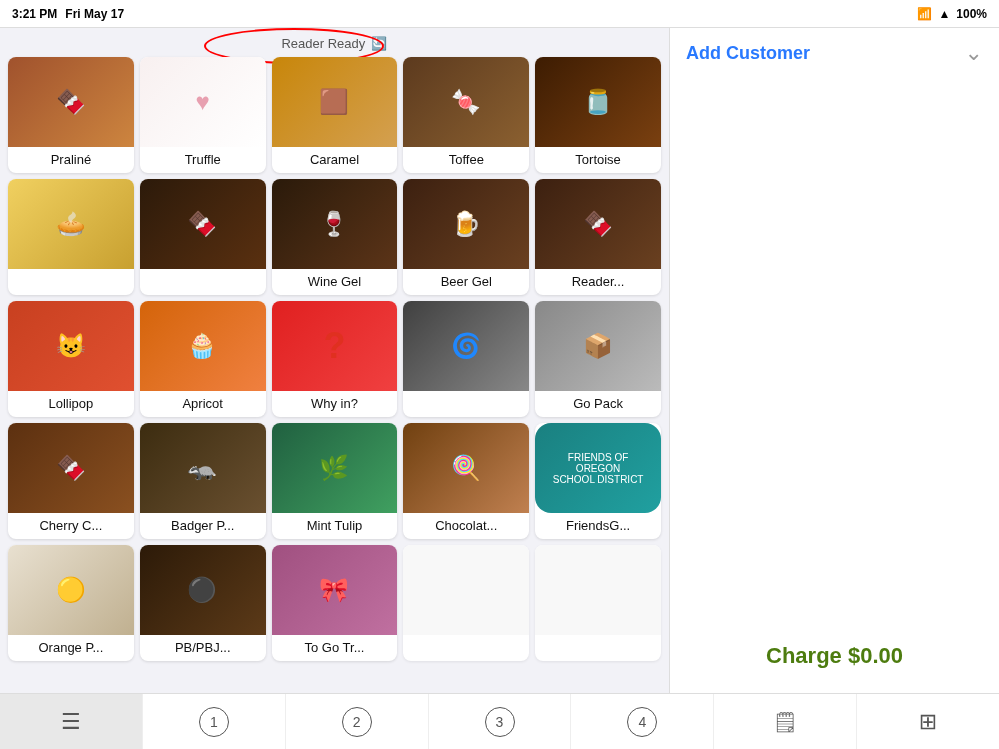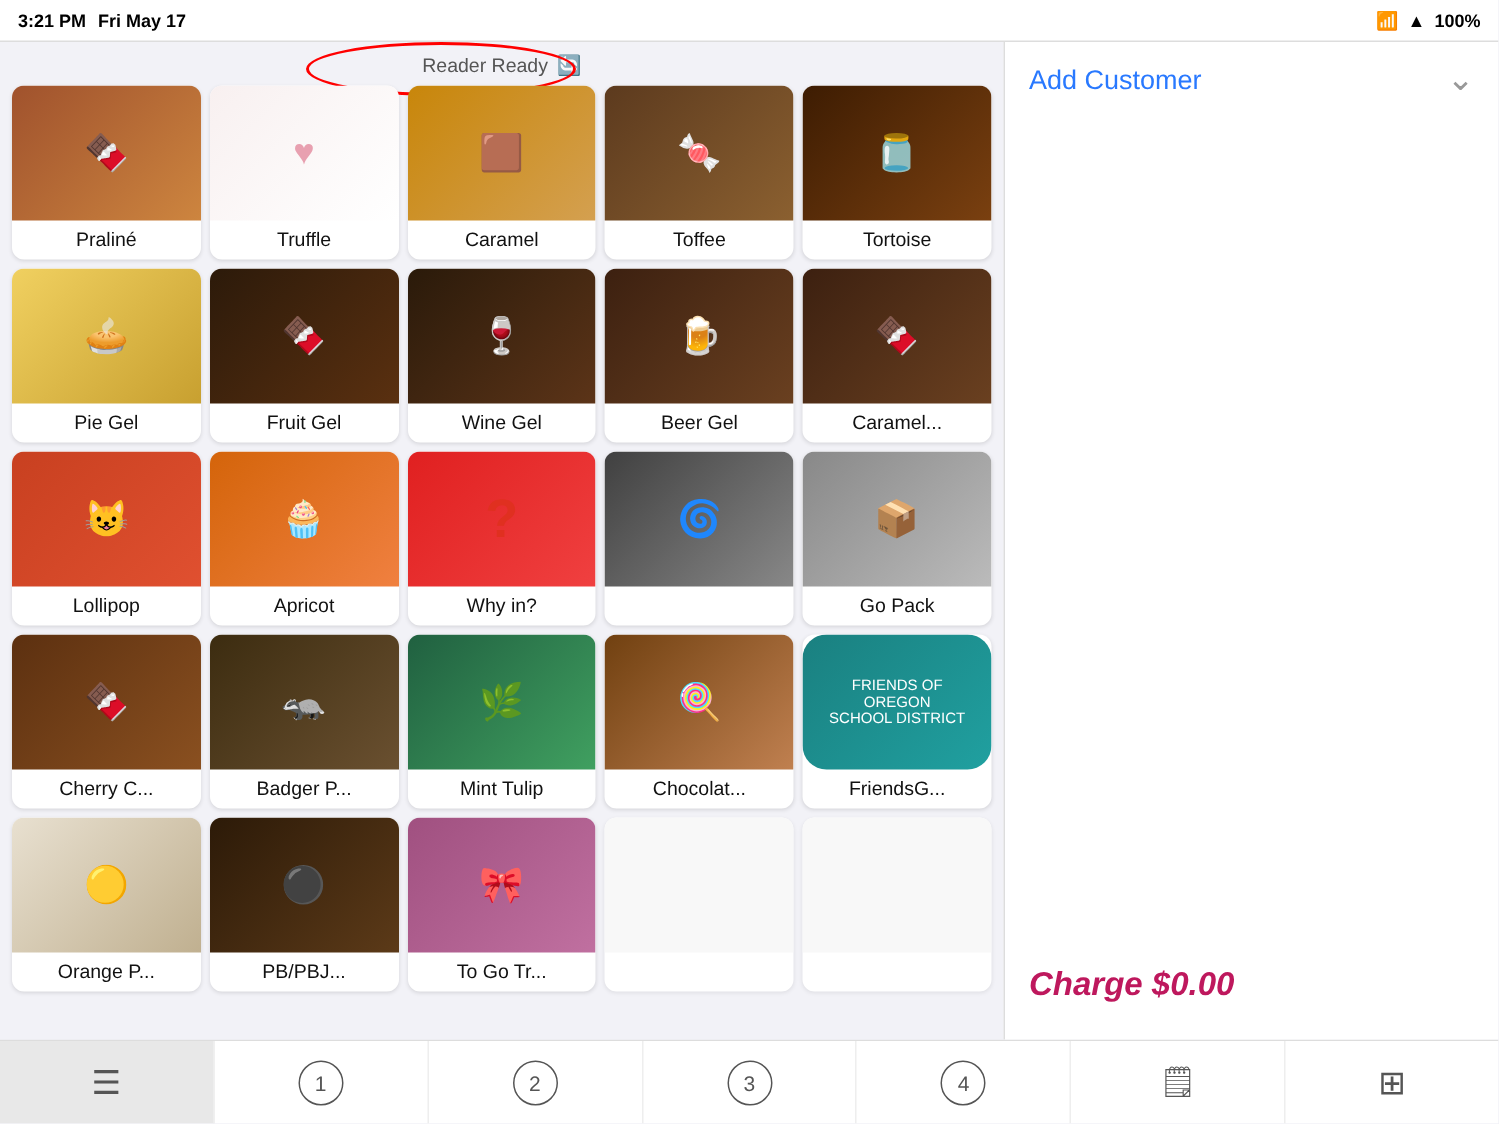--- a/index.html
+++ b/index.html
@@ -113,37 +113,37 @@
       padding: 12px 16px;
     }
 
     .add-customer-row {
       display: flex;
       align-items: center;
       justify-content: space-between;
     }
     .add-customer-label {
       font-size: 18px;
-      font-weight: 400;
+      font-weight: 700;
       color: #2979ff;
     }
     .chevron-btn {
       background: none;
       border: none;
       font-size: 22px;
       color: #999;
       cursor: pointer;
     }
 
     .charge-row {
+      text-align: center;
       font-size: 22px;
       font-weight: 600;
-      color: #be185d;
+      color: #4d7c0f;
       padding: 12px 0;
-      font-style: italic;
     }
 
     
     .bottom-nav {
       height: 56px;
       background: #fff;
       border-top: 1px solid #ddd;
       display: flex;
       align-items: stretch;
     }
@@ -251,45 +251,43 @@
         <div class="product-card">
           <div class="product-image img-tortoise">
             <span style="font-size:24px;">🫙</span>
           </div>
           <div class="product-label">Tortoise</div>
         </div>
         <div class="product-card">
           <div class="product-image img-pie-gel">
             <span style="font-size:24px;">🥧</span>
           </div>
-          <div class="product-label">Pie Gel</div>
         </div>
         <div class="product-card">
           <div class="product-image img-fruit-gel">
             <span style="font-size:24px;">🍫</span>
           </div>
-          <div class="product-label">Fruit Gel</div>
         </div>
         <div class="product-card">
           <div class="product-image img-wine-gel">
             <span style="font-size:24px;">🍷</span>
           </div>
           <div class="product-label">Wine Gel</div>
         </div>
         <div class="product-card">
           <div class="product-image img-beer-gel">
             <span style="font-size:24px;">🍺</span>
           </div>
           <div class="product-label">Beer Gel</div>
         </div>
         <div class="product-card">
           <div class="product-image img-caramel2">
             <span style="font-size:24px;">🍫</span>
           </div>
-          <div class="product-label">Caramel...</div>
+          <div class="product-label">Reader...</div>
         </div>
         <div class="product-card">
           <div class="product-image img-lollipop">
             <span style="font-size:24px;">😺</span>
           </div>
           <div class="product-label">Lollipop</div>
         </div>
         <div class="product-card">
           <div class="product-image img-apricot">
             <span style="font-size:24px;">🧁</span>

